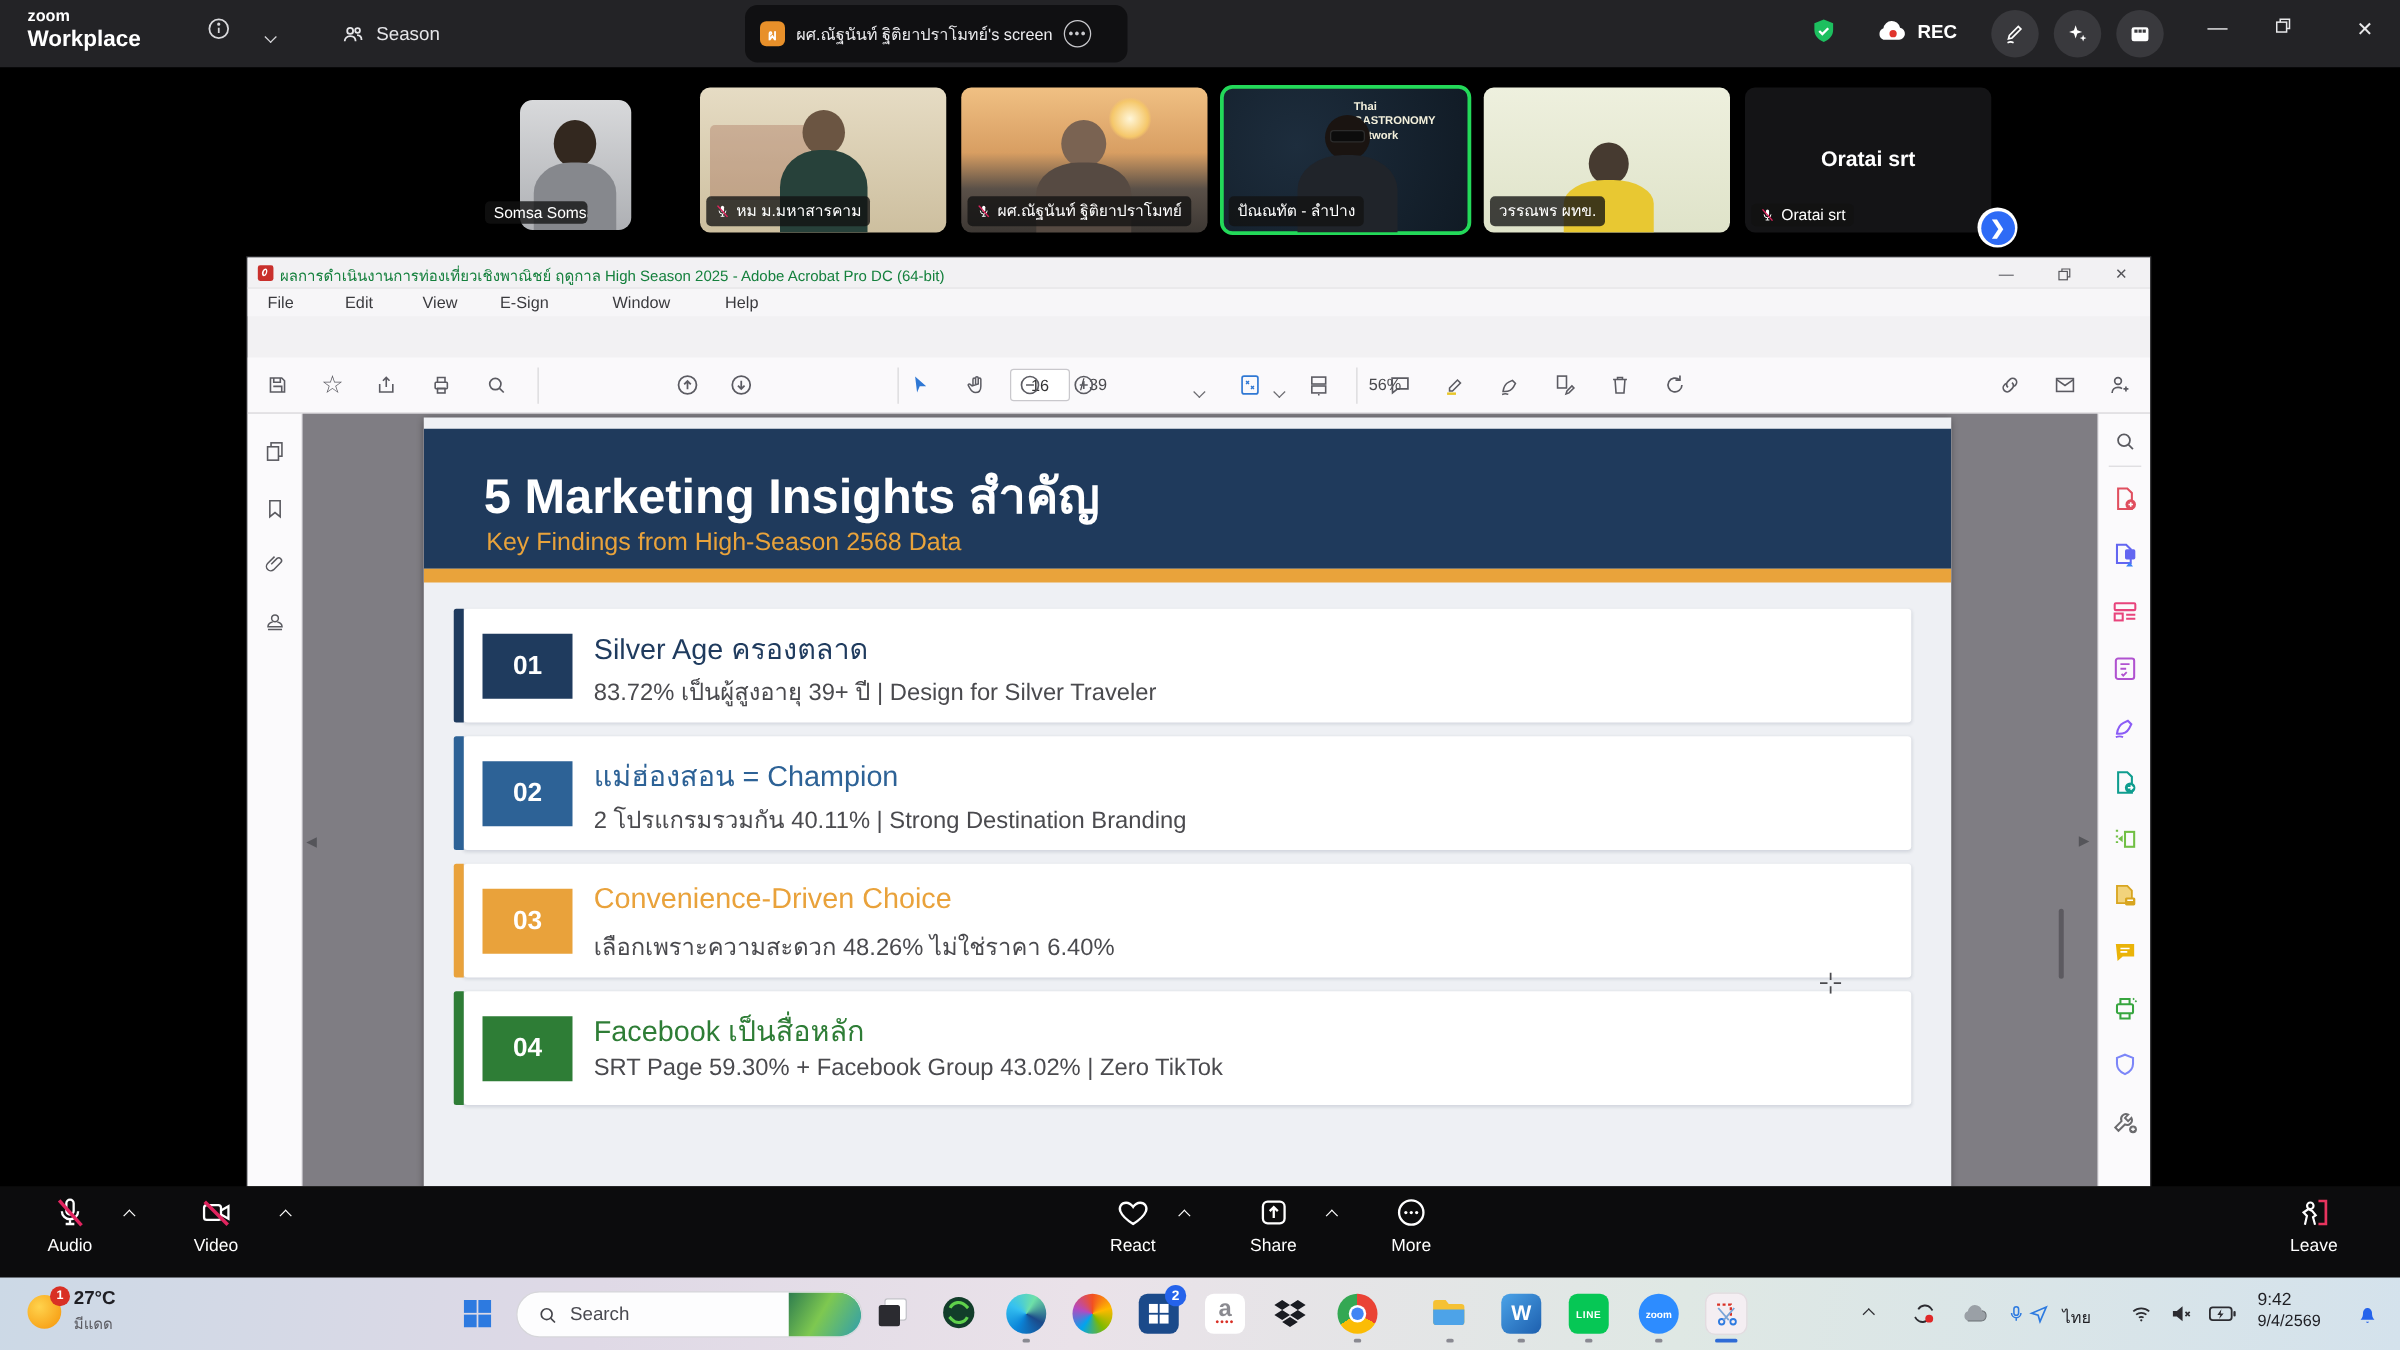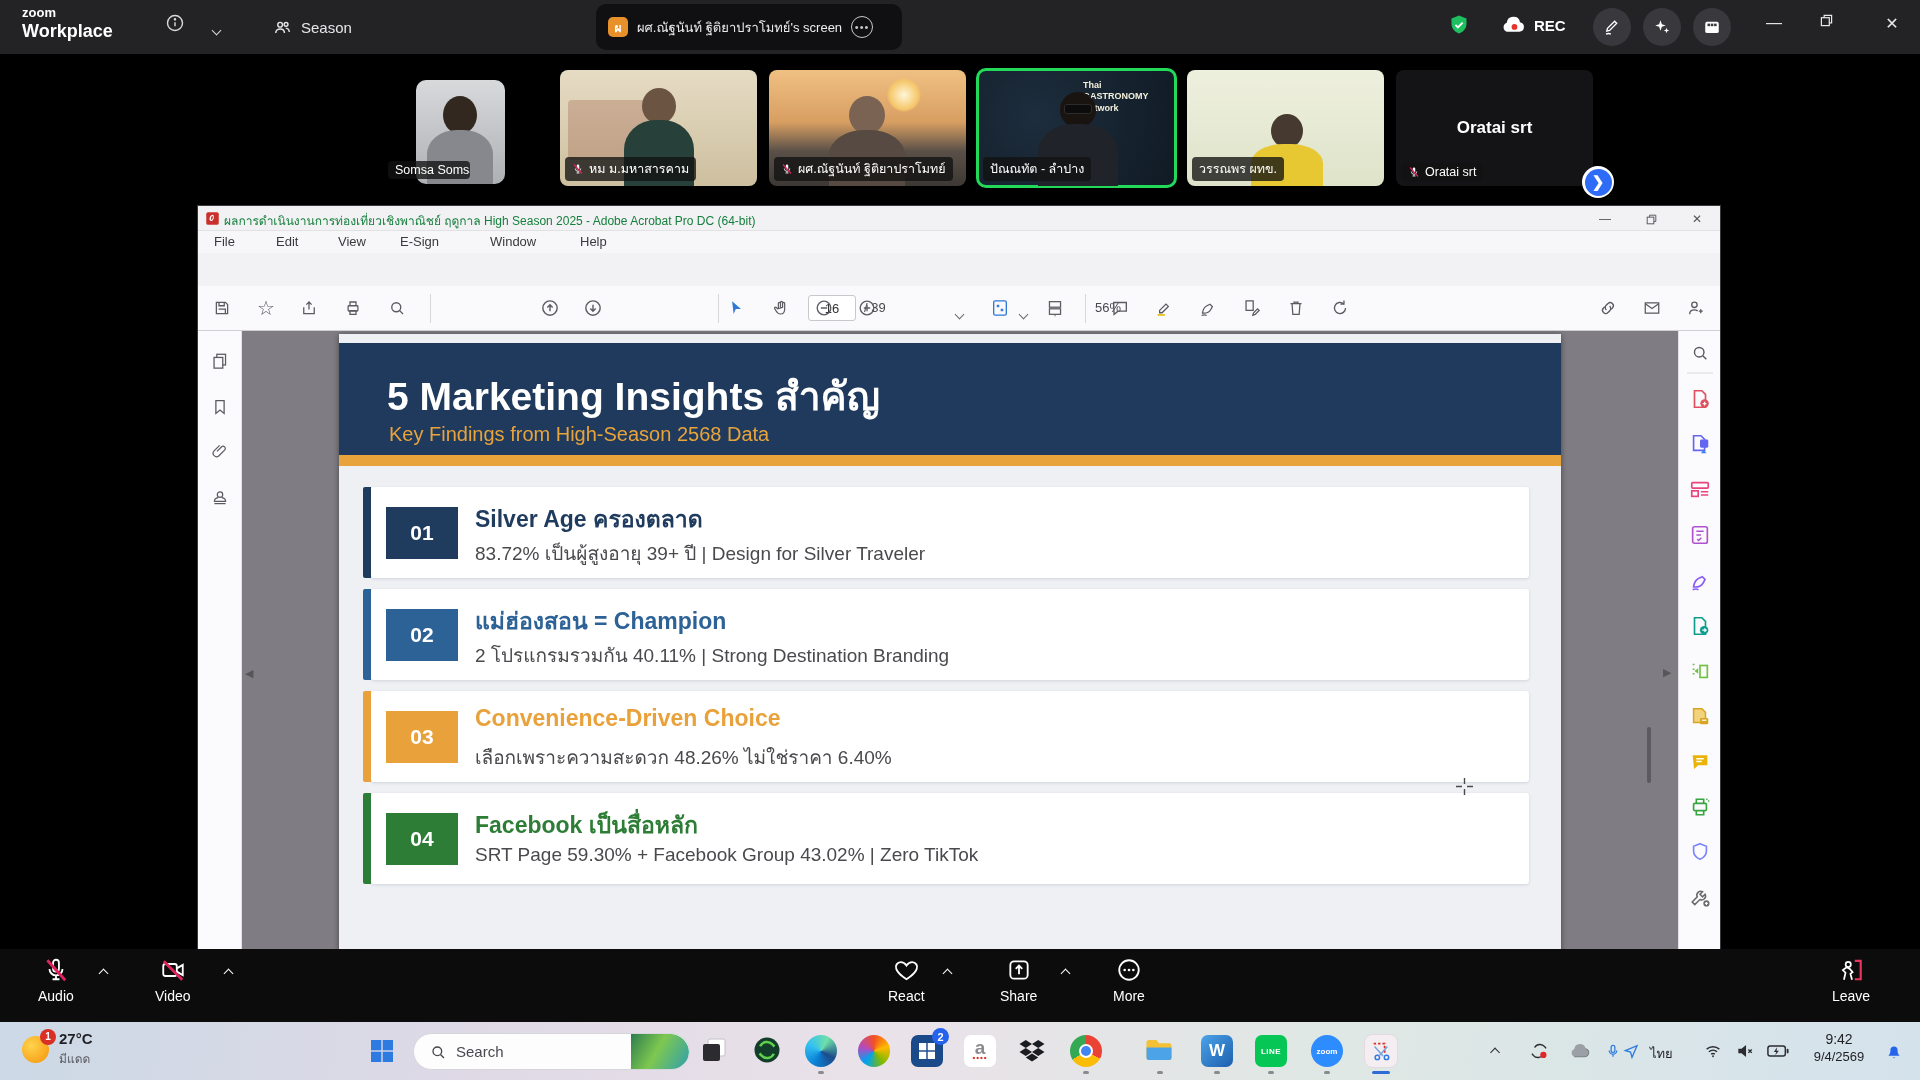--- a/index.html
+++ b/index.html
@@ -64,21 +64,21 @@
 
   
   .page { position:absolute; left:97px; top:3px; width:1222px; height:640px; background:#eef0f4; box-shadow:0 1px 6px rgba(0,0,0,.45); overflow:hidden; }
   .slide-head { position:absolute; left:0; top:9px; width:100%; height:112px; background:var(--navy,#1f3a5c); }
   .slide-title { position:absolute; left:48px; top:22px; color:#fff; font-size:39px; font-weight:700; }
   .slide-sub { position:absolute; left:50px; top:80px; color:var(--gold,#e9a33b); font-size:20px; }
   .gold-bar { position:absolute; left:0; top:121px; width:100%; height:11px; background:var(--gold,#e9a33b); }
   .card { position:absolute; left:32px; width:1158px; height:91px; background:#fff; border-radius:3px; box-shadow:0 1px 3px rgba(30,40,70,.14); }
   .card::before { content:""; position:absolute; left:-8px; top:0; width:8px; height:100%; background:var(--accent); border-radius:2px 0 0 2px; }
   .card-num { position:absolute; left:15px; top:50%; transform:translateY(-50%); width:72px; height:52px; background:var(--accent); color:#fff; font-size:21px; font-weight:700; display:flex; align-items:center; justify-content:center; }
-  .card-title { position:absolute; left:104px; top:14px; font-size:23px; font-weight:700; color:var(--accent); }
+  .card-title { position:absolute; left:104px; top:14px; font-size:23px; font-weight:400; color:var(--accent); }
   .card-sub { position:absolute; left:104px; top:51px; font-size:19px; color:#4a4a4e; }
   .crosshair { position:absolute; color:#555; }
   .scroll-dash { position:absolute; width:4px; height:56px; background:#5c5a60; border-radius:2px; }
   .edge-arrow { position:absolute; font-size:11px; color:#55555a; }
 
   
   .zoombar { position:absolute; left:0; top:949px; width:1920px; height:73px; background:#0c0c0d; }
   .zc { position:absolute; top:8px; display:flex; flex-direction:column; align-items:center; gap:5px; color:#fff; }
   .zc-label { font-size:14px; color:#fff; }
   .zc-chev { position:absolute; top:14px; }
@@ -93,21 +93,21 @@
   .wtemp { font-size:15px; color:#1f1f24; font-weight:600; }
   .wcond { font-size:12px; color:#5a5a60; margin-top:2px; }
   .searchpill { position:absolute; left:413px; top:11px; width:277px; height:37px; background:#fdfdfe; border:1px solid #d6d6da; border-radius:19px; display:flex; align-items:center; padding-left:16px; gap:10px; overflow:hidden; }
   .search-text { font-size:15px; color:#494950; }
   .search-img { position:absolute; right:0; top:0; width:58px; height:37px; border-radius:0 19px 19px 0; background:linear-gradient(120deg,#2e7d4f,#7ec850 45%,#2e9db0); }
   .tk { position:absolute; top:13px; width:32px; height:32px; transform:translateX(-50%); }
   .run-dot { position:absolute; left:50%; bottom:-7px; transform:translateX(-50%); width:6px; height:3px; border-radius:2px; background:#8a8a92; }
   .run-dot.active { width:18px; background:#2e6bd6; }
   .appsq { width:32px; height:32px; border-radius:7px; display:flex; align-items:center; justify-content:center; font-weight:700; color:#fff; }
   .tray-ic { position:absolute; top:50%; transform:translate(-50%,-50%); color:#2c2c31; }
-  .clock { position:absolute; left:1806px; top:9px; width:66px; text-align:center; color:#1f1f24; }
+  .clock { position:absolute; left:1806px; top:9px; width:66px; text-align:left; color:#1f1f24; }
   .clock .t { font-size:14px; }
   .clock .d { font-size:13px; margin-top:2px; }
   .lang { position:absolute; left:1650px; top:21px; font-size:13px; color:#1f1f24; }
 </style>
 </head>
 <body>
 
 <div class="screen">
 
   <header class="topbar">

